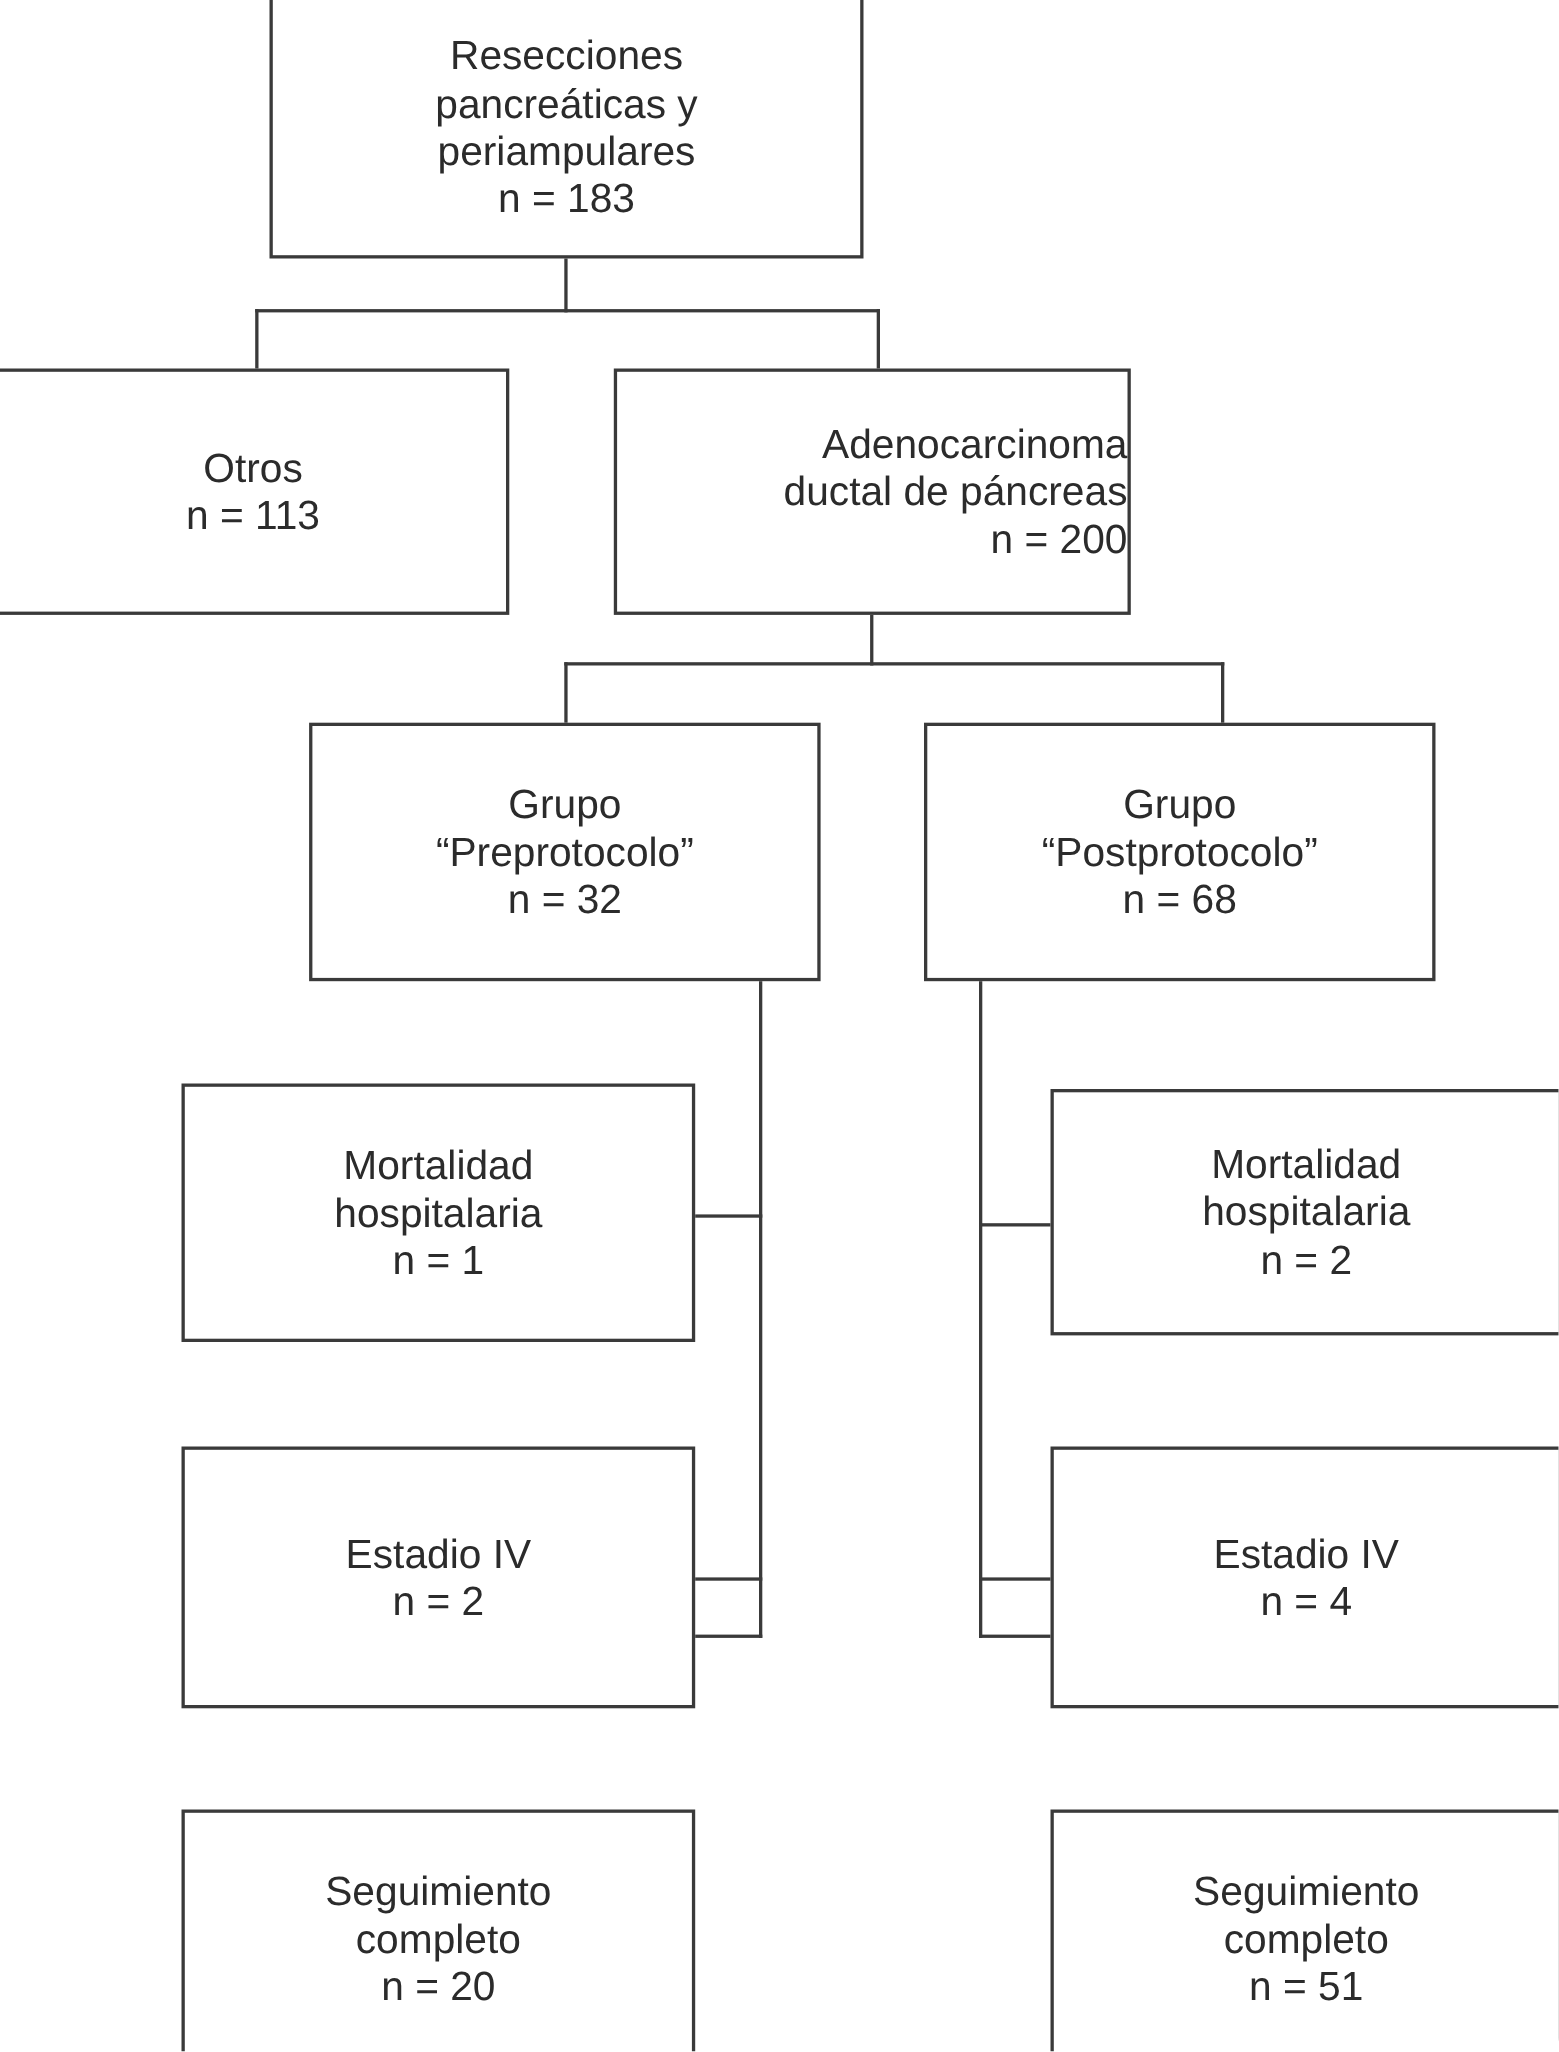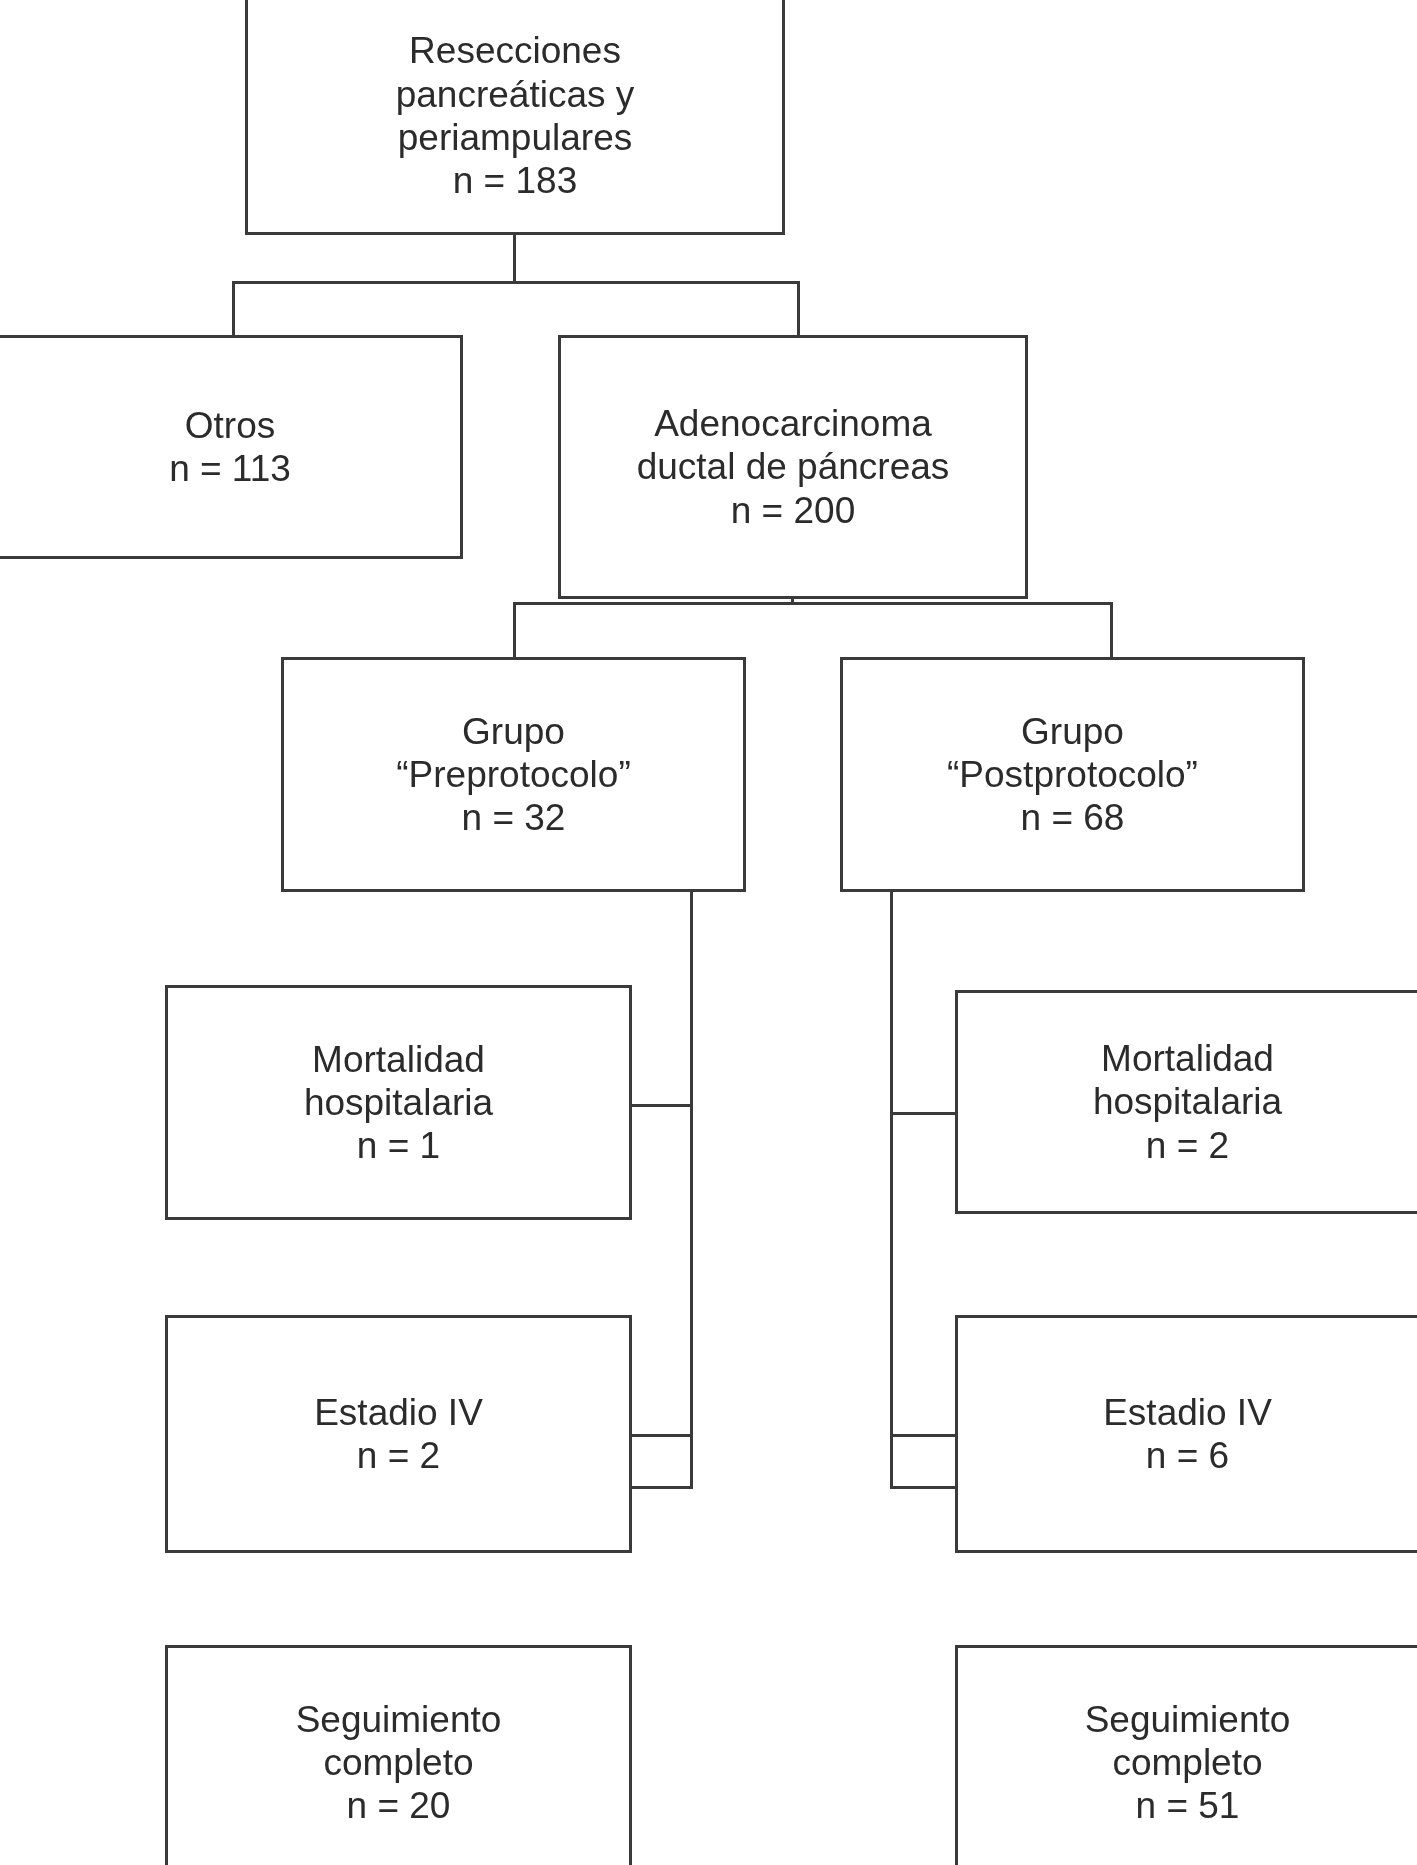--- a/index.html
+++ b/index.html
@@ -65,21 +65,21 @@
     <span class="ln">pancreáticas y</span>
     <span class="ln">periampulares</span>
     <span class="ln">n = 183</span>
   </div>
 
   <div class="node" style="left:-3px; top:335px; width:466px; height:224px;">
     <span class="ln">Otros</span>
     <span class="ln">n = 113</span>
   </div>
 
-  <div class="node" style="left:558px; top:335px; width:470px; height:264px;">
+  <div class="node" style="left:558px; top:335px; width:470px; height:224px;align-items:flex-end;">
     <span class="ln">Adenocarcinoma</span>
     <span class="ln">ductal de páncreas</span>
     <span class="ln">n = 200</span>
   </div>
 
   <div class="node" style="left:281px; top:657px; width:465px; height:235px;">
     <span class="ln">Grupo</span>
     <span class="ln">“Preprotocolo”</span>
     <span class="ln">n = 32</span>
   </div>
@@ -102,21 +102,21 @@
     <span class="ln">n = 2</span>
   </div>
 
   <div class="node" style="left:165px; top:1315px; width:467px; height:238px;">
     <span class="ln">Estadio IV</span>
     <span class="ln">n = 2</span>
   </div>
 
   <div class="node" style="left:955px; top:1315px; width:465px; height:238px;">
     <span class="ln">Estadio IV</span>
-    <span class="ln">n = 6</span>
+    <span class="ln">n = 4</span>
   </div>
 
   <div class="node" style="left:165px; top:1645px; width:467px; height:235px;">
     <span class="ln">Seguimiento</span>
     <span class="ln">completo</span>
     <span class="ln">n = 20</span>
   </div>
 
   <div class="node" style="left:955px; top:1645px; width:465px; height:235px;">
     <span class="ln">Seguimiento</span>

